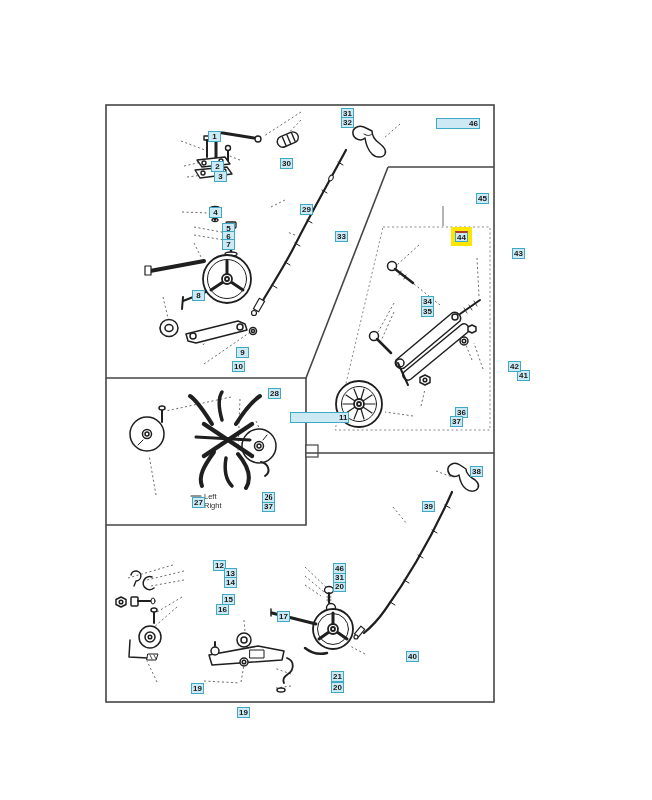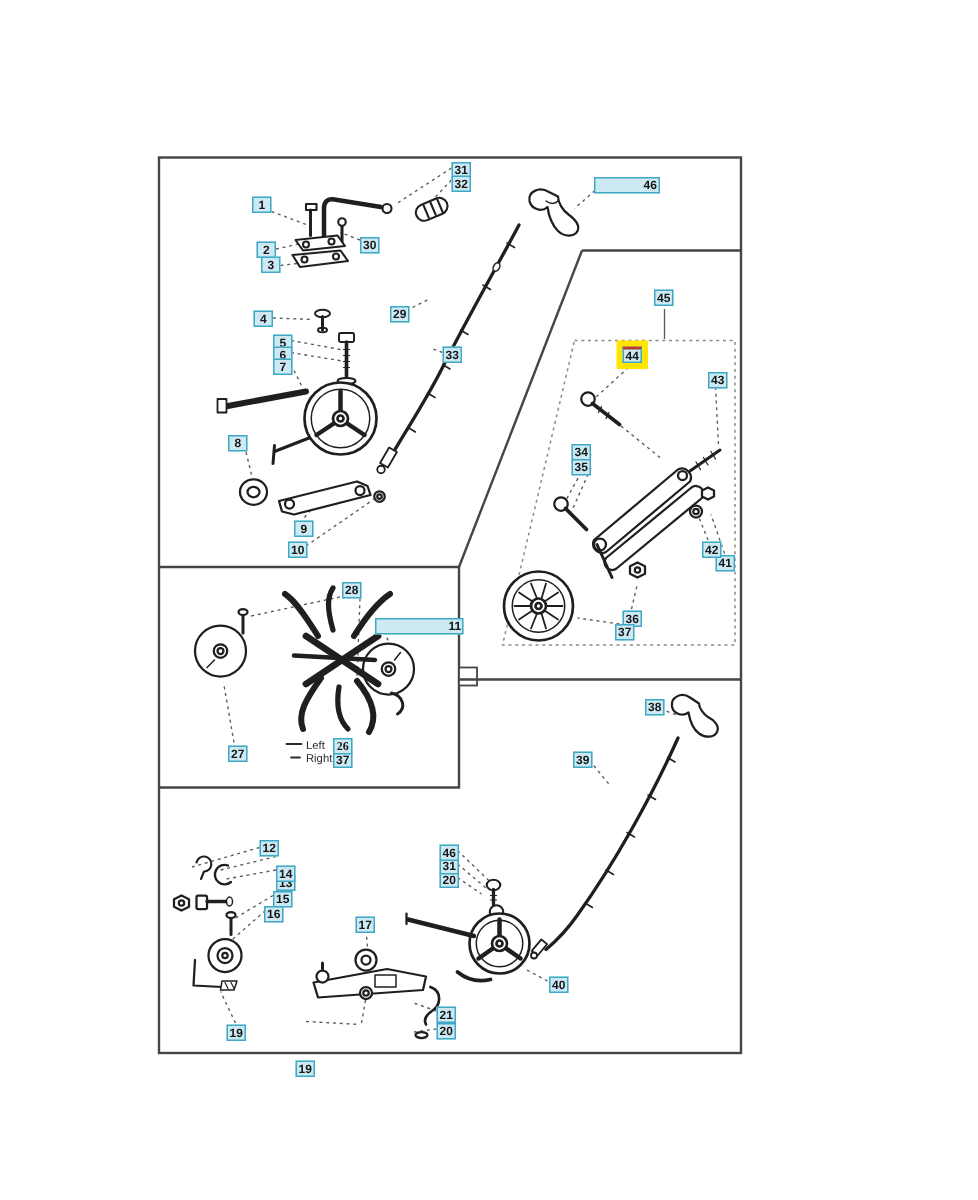--- a/index.html
+++ b/index.html
@@ -12,20 +12,21 @@
     min-width:13px;height:11px;
     box-sizing:border-box;
     background:var(--label-bg,#cdeaf4);
     border:1.5px solid var(--label-border,#3fa8c4);
     color:#161616;
     font:bold 8px/9px "Liberation Sans",sans-serif;
     display:flex;align-items:center;justify-content:center;
     padding:0 1px;
     letter-spacing:0;
     cursor:pointer;
+    margin-left:40px;
   }
   .callout.highlight{
     box-shadow:0 0 0 4px var(--highlight,#ffe600);
     border-top:2px solid #b23a2e;
   }
   .legend-text{
     position:absolute;
     color:#2c2c2c;
     font:7.5px/9px "Liberation Sans",sans-serif;
   }
@@ -331,21 +332,21 @@
       <div class="callout" style="left: 174px; top: 171px;">3</div>
       <div class="callout" style="left: 169px; top: 207px;">4</div>
       <div class="callout" style="left: 182px; top: 223px;">5</div>
       <div class="callout" style="left: 182px; top: 231px;">6</div>
       <div class="callout" style="left: 182px; top: 239px;">7</div>
       <div class="callout" style="left: 152px; top: 290px;">8</div>
       <div class="callout" style="left: 196px; top: 347px;">9</div>
       <div class="callout" style="left: 192px; top: 361px;">10</div>
       <div class="callout" style="left: 250px; top: 412px; padding-left: 48px;">11</div>
       <div class="callout" style="left: 173px; top: 560px;">12</div>
-      <div class="callout" style="left: 184px; top: 583px;">13</div>
+      <div class="callout" style="left: 184px; top: 568px;">13</div>
       <div class="callout" style="left: 184px; top: 577px;">14</div>
       <div class="callout" style="left: 182px; top: 594px;">15</div>
       <div class="callout" style="left: 176px; top: 604px;">16</div>
       <div class="callout" style="left: 237px; top: 611px;">17</div>
       <div class="callout" style="left: 151px; top: 683px;">19</div>
       <div class="callout" style="left: 197px; top: 707px;">19</div>
       <div class="callout" style="left: 291px; top: 682px;">20</div>
       <div class="callout" style="left: 291px; top: 671px;">21</div>
       <div class="callout" style="left: 293px; top: 581px;">20</div>
       <div class="callout" style="left: 293px; top: 572px;">31</div>

